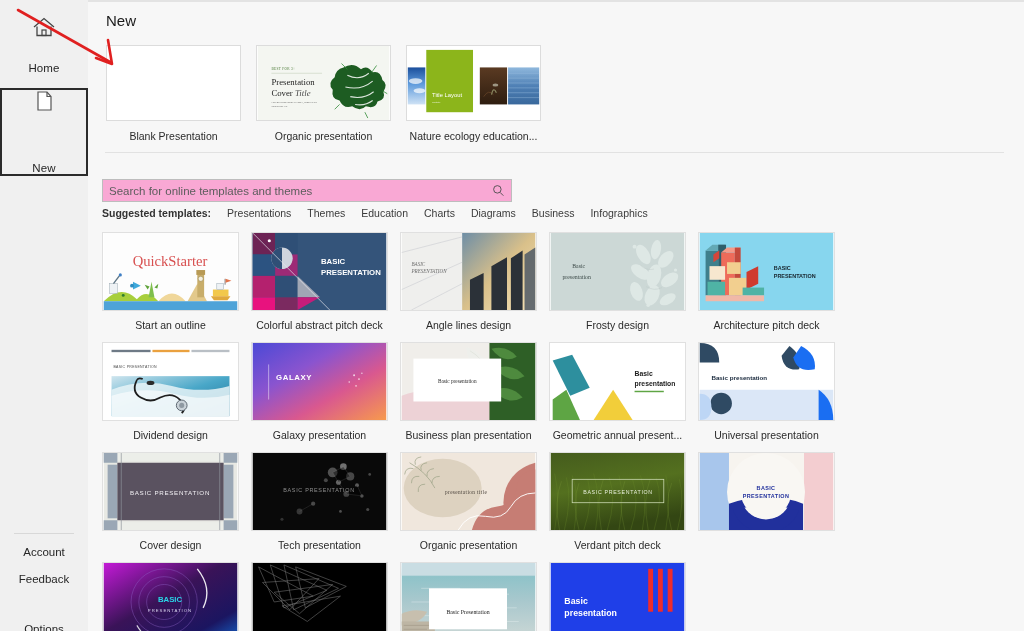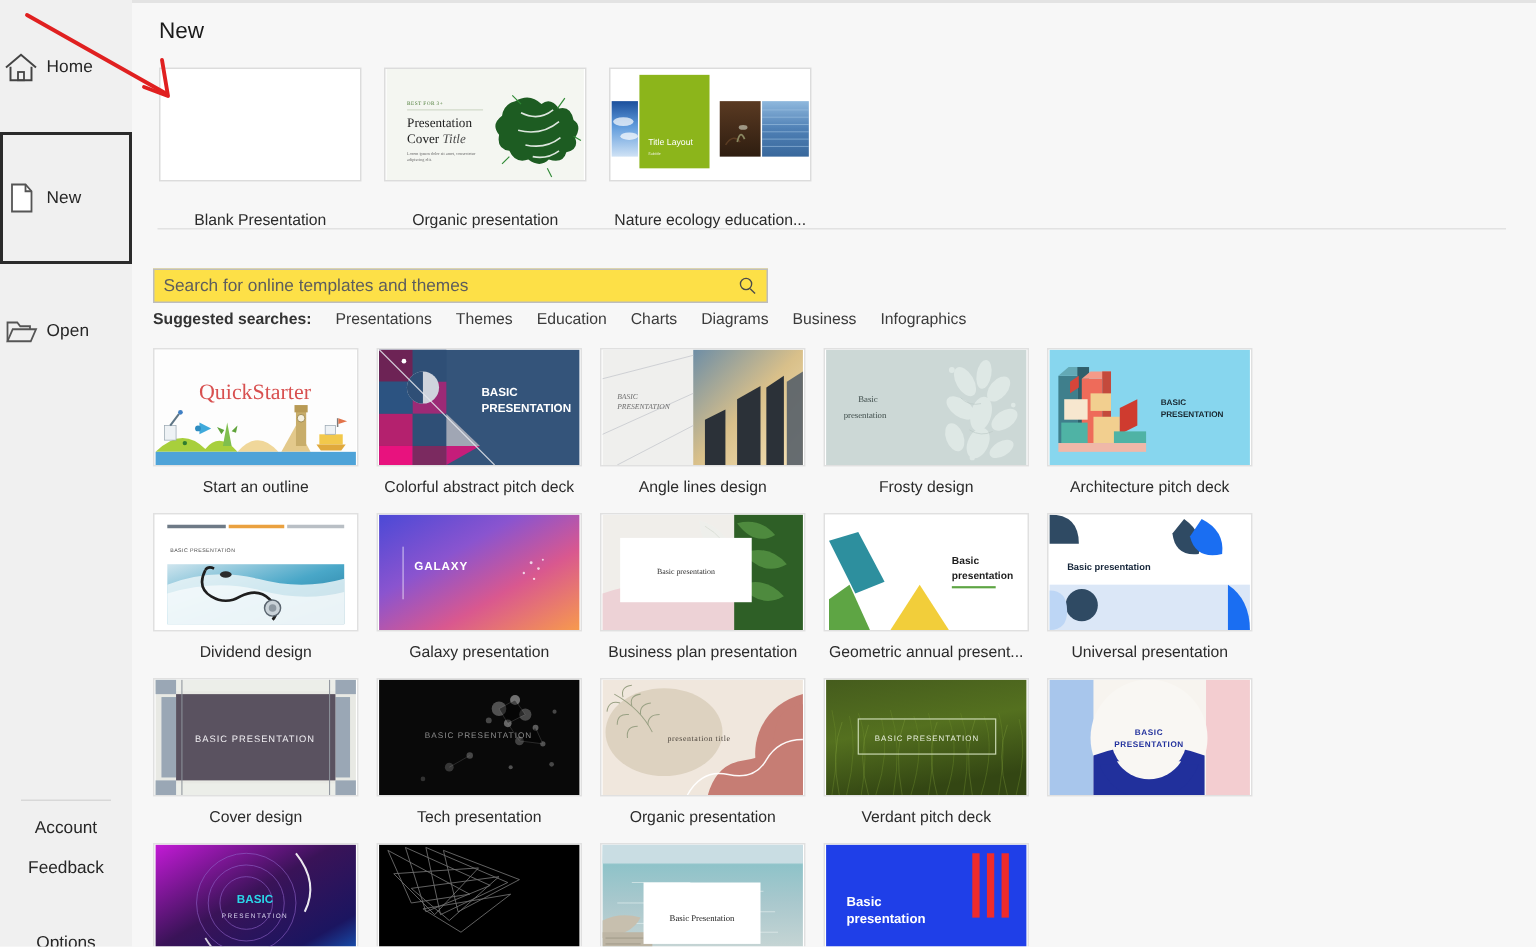--- a/index.html
+++ b/index.html
@@ -13,22 +13,22 @@
 
   
   .sidebar {
     width: 88px; height: 631px;
     background: #f0f0f0;
     position: relative;
     flex: 0 0 88px;
   }
   .nav-item {
     width: 88px; height: 62px;
-    display: flex; flex-direction: row;
-    align-items: center; justify-content: flex-start;
+    display: flex; flex-direction: column;
+    align-items: center; justify-content: space-between;
     gap: 5px;
     cursor: pointer;
     border: 2px solid transparent;
   }
   .nav-item.selected { border: 2px solid #2b2b2b; background: #f0f0f0; }
   .nav-item .glyph { width: 24px; height: 22px; display:block; }
   .nav-item .nav-label {
     font-size: 11.5px; color: #262626; letter-spacing: .1px;
   }
   #nav-home  { position: absolute; top: 14px;  left: 0; }
@@ -66,35 +66,35 @@
     position: absolute; left: 18px; top: 45px;
     display: flex; gap: 15px;
   }
   .feat-card { width: 135px; cursor: pointer; }
   .feat-thumb {
     width: 135px; height: 76px;
     background: #fff; border: 1px solid #dcdcdc;
     overflow: hidden; position: relative;
   }
   .feat-label {
-    margin-top: 20px; width: 135px; text-align: center;
+    margin-top: 9px; width: 135px; text-align: center;
     font-size: 10.5px; color: #2b2b2b; white-space: nowrap;
     overflow: hidden; text-overflow: ellipsis;
   }
 
   .divider {
     position: absolute; left: 17px; right: 20px; top: 152px;
     height: 1px; background: #e2e2e2;
   }
 
   
   .search-wrap { position: absolute; left: 14px; top: 179px; }
   .search-box {
     width: 410px; height: 23px;
-    border: 1px solid #bdbdbd; background: #fde047;
+    border: 1px solid #bdbdbd; background: #f9a8d4;
     display: flex; align-items: center; padding: 0 6px;
   }
   .search-box input {
     flex: 1 1 auto; border: none; outline: none;
     font-family: "Liberation Sans", sans-serif;
     font-size: 11.5px; color: #3a3a3a; background: transparent;
   }
   .search-box input::placeholder { color: #5d5d5d; }
   .mag { width: 13px; height: 13px; flex: 0 0 13px; }
 
@@ -152,29 +152,20 @@
     <div class="nav-item selected" id="nav-new">
       <span class="glyph">
         <svg class="thumb-svg" viewBox="0 0 24 22">
             <path d="M6 2 H15 L19 6.5 V20 H6 Z" fill="#fff" stroke="#555" stroke-width="1.2"></path>
             <path d="M15 2 V6.5 H19" fill="none" stroke="#555" stroke-width="1.2"></path>
           </svg>
       </span>
       <span class="nav-label">New</span>
     </div>
 
-    <div class="nav-item" id="nav-open">
-      <span class="glyph">
-        <svg class="thumb-svg" viewBox="0 0 24 22">
-            <path d="M3 17.5 V5 H9.5 L11.5 7.5 H18 V9.5" fill="none" stroke="#555" stroke-width="1.2"></path>
-            <path d="M3 17.5 L6.5 9.5 H22 L18.5 17.5 Z" fill="none" stroke="#555" stroke-width="1.2"></path>
-          </svg>
-      </span>
-      <span class="nav-label">Open</span>
-    </div>
 
     <div class="sidebar-sep"></div>
 
     <div class="foot-link" id="foot-account">Account</div>
     <div class="foot-link" id="foot-feedback">Feedback</div>
     <div class="foot-link" id="foot-options">Options</div>
   </div>
 
   <div class="main">
     <div class="topline"></div>
@@ -280,21 +271,21 @@
         <span class="mag">
           <svg class="thumb-svg" viewBox="0 0 16 16">
               <circle cx="6.6" cy="6.6" r="4.6" fill="none" stroke="#4a4a4a" stroke-width="1.1"></circle>
               <line x1="10" y1="10.4" x2="14" y2="14.4" stroke="#4a4a4a" stroke-width="1.1"></line>
             </svg>
         </span>
       </div>
     </div>
 
     <div class="suggest-row">
-      <span class="suggest-label">Suggested searches:</span>
+      <span class="suggest-label">Suggested templates:</span>
       <span class="suggest-link">Presentations</span>
       <span class="suggest-link">Themes</span>
       <span class="suggest-link">Education</span>
       <span class="suggest-link">Charts</span>
       <span class="suggest-link">Diagrams</span>
       <span class="suggest-link">Business</span>
       <span class="suggest-link">Infographics</span>
     </div>
 
     <div class="grid">

